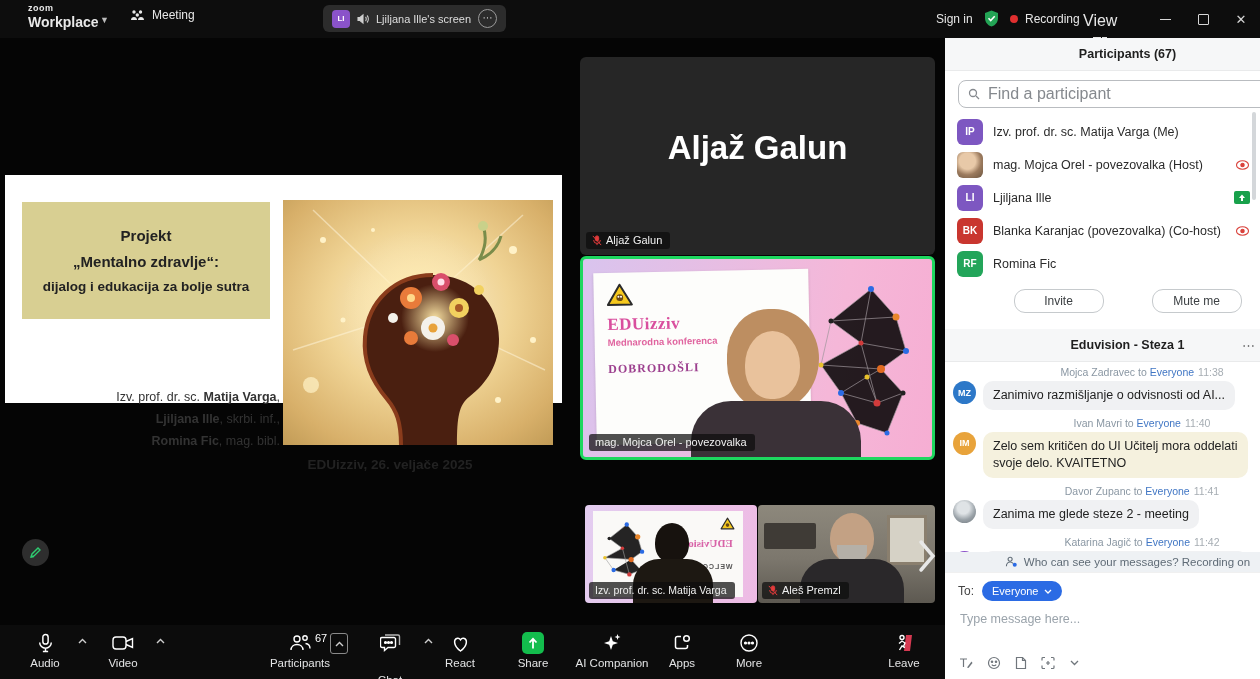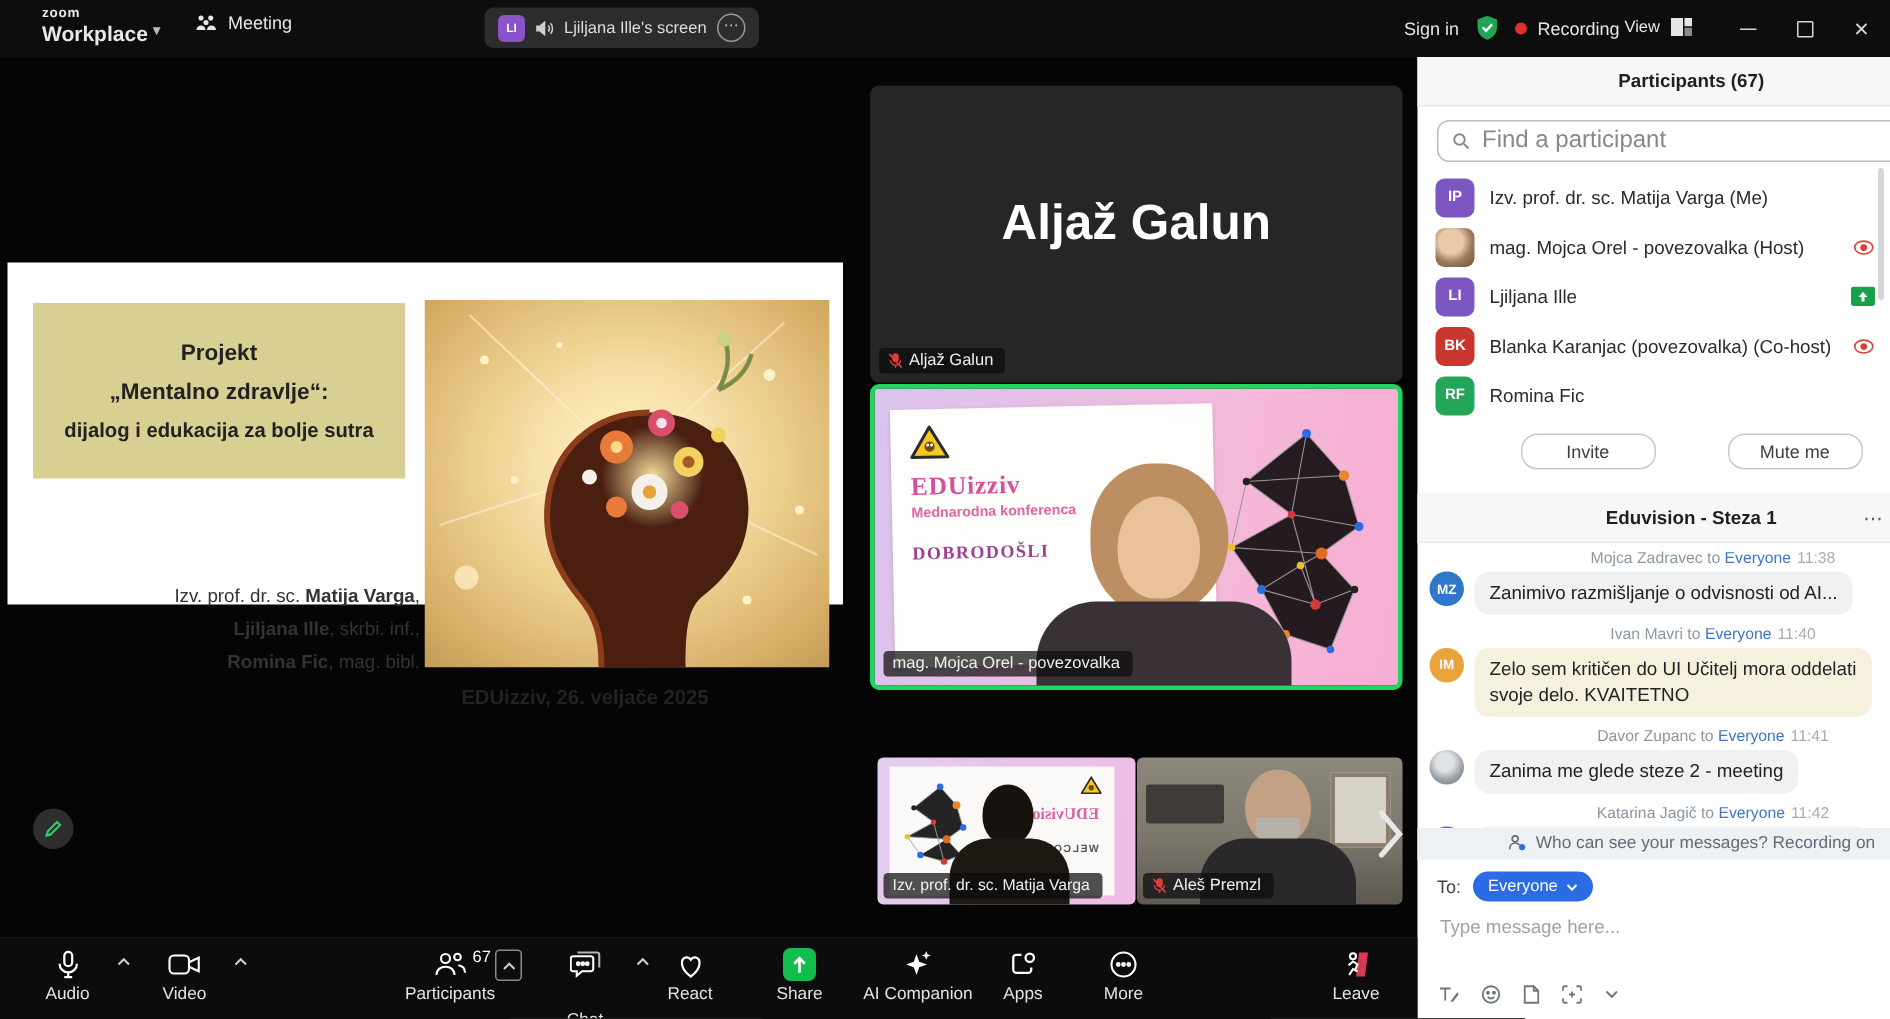--- a/index.html
+++ b/index.html
@@ -1,34 +1,34 @@
 <!DOCTYPE html>
 <html><head>
 <meta charset="utf-8">
 <style>
   html,body{margin:0;padding:0;background:#222;}
-  #app{position:relative;width:1260px;height:679px;background:#404040;font-family:"Liberation Sans",sans-serif;overflow:hidden;-webkit-font-smoothing:antialiased;}
+  #app{position:relative;width:1260px;height:679px;background:#1d4ed8;font-family:"Liberation Sans",sans-serif;overflow:hidden;-webkit-font-smoothing:antialiased;}
   svg{display:block;}
 
   
   #titlebar{position:absolute;left:0;top:0;width:1260px;height:38px;background:#0d0d0d;color:#e8e8e8;}
   .logo{position:absolute;left:28px;top:4px;line-height:1;}
   .logo .l1{font-size:9px;font-weight:bold;letter-spacing:.5px;}
   .logo .l2{font-size:14px;font-weight:bold;margin-top:2px;}
   .tb-chev{position:absolute;left:100px;top:15px;color:#bbb;font-size:9px;}
   .meet-tab{position:absolute;left:130px;top:8px;display:flex;align-items:center;gap:7px;font-size:12px;color:#e8e8e8;}
   .share-pill{position:absolute;left:323px;top:5px;height:27px;background:#2c2c2c;border-radius:6px;display:flex;align-items:center;gap:7px;padding:0 9px;}
   .li-badge{width:18px;height:18px;border-radius:4px;background:#8a53c9;color:#fff;font-size:8px;font-weight:bold;display:flex;align-items:center;justify-content:center;}
   .share-pill .txt{font-size:11px;color:#dedede;}
   .pill-more{width:17px;height:17px;border-radius:50%;border:1px solid #9a9a9a;color:#cfcfcf;font-size:10px;line-height:15px;text-align:center;}
   .signin{position:absolute;left:936px;top:12px;font-size:12px;color:#e6e6e6;}
   .shield{position:absolute;left:982px;top:9px;}
   .recwrap{position:absolute;left:1010px;top:12px;display:flex;align-items:center;gap:7px;font-size:12px;color:#e6e6e6;}
   .recdot{width:8px;height:8px;border-radius:50%;background:#e02f2f;}
-  .viewwrap{position:absolute;left:1083px;top:12px;display:flex;align-items:center;gap:7px;font-size:11px;color:#e6e6e6;}
+  .viewwrap{position:absolute;left:1083px;top:12px;display:flex;align-items:center;gap:7px;font-size:16px;color:#e6e6e6;flex-direction:column;}
   .winbtn{position:absolute;top:0;width:34px;height:38px;display:flex;align-items:center;justify-content:center;color:#d6d6d6;}
   #btn-min{left:1148px;}#btn-max{left:1186px;}#btn-close{left:1224px;font-size:13px;}
   #btn-min i{display:block;width:11px;height:1px;background:#d6d6d6;}
   #btn-max i{display:block;width:9px;height:9px;border:1px solid #d6d6d6;border-radius:1px;}
 
   
   #stage{position:absolute;left:0;top:38px;width:945px;height:587px;background:#050505;}
 
   
   #slide{position:absolute;left:5px;top:137px;width:557px;height:228px;background:#fff;color:#222;}

